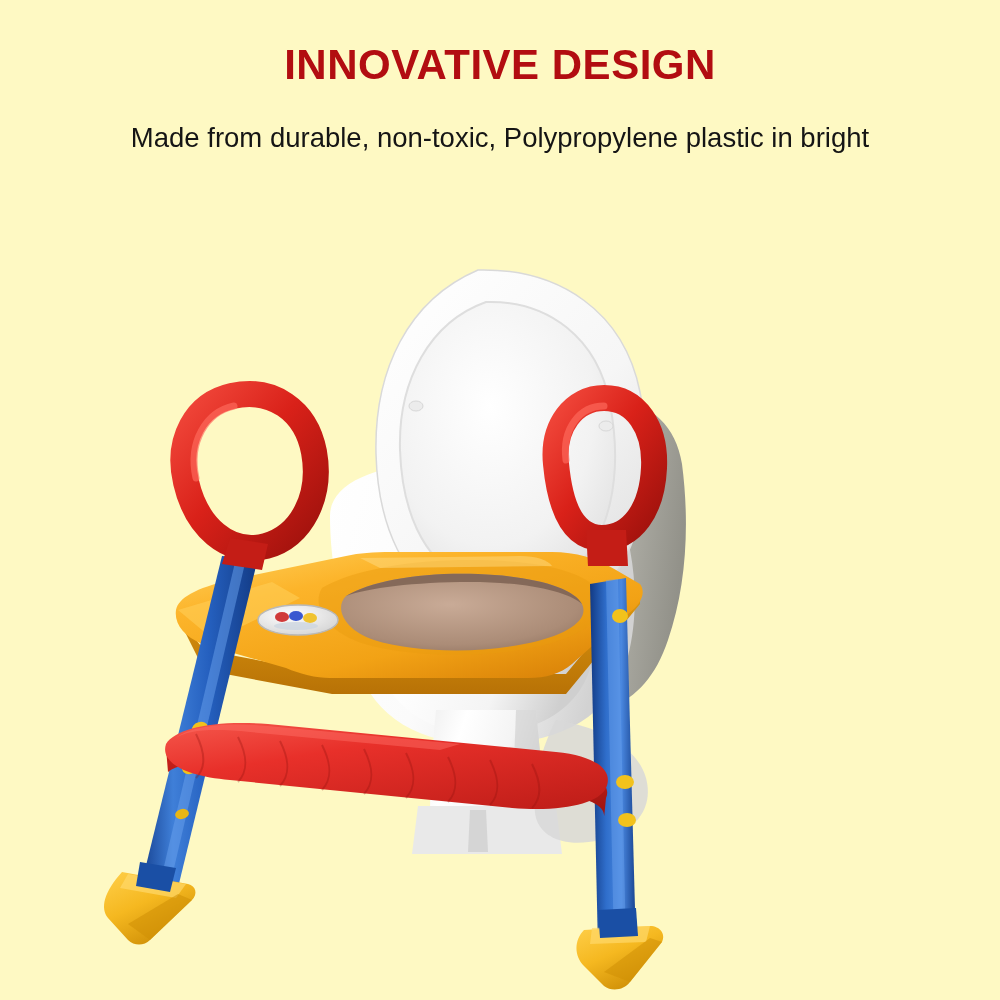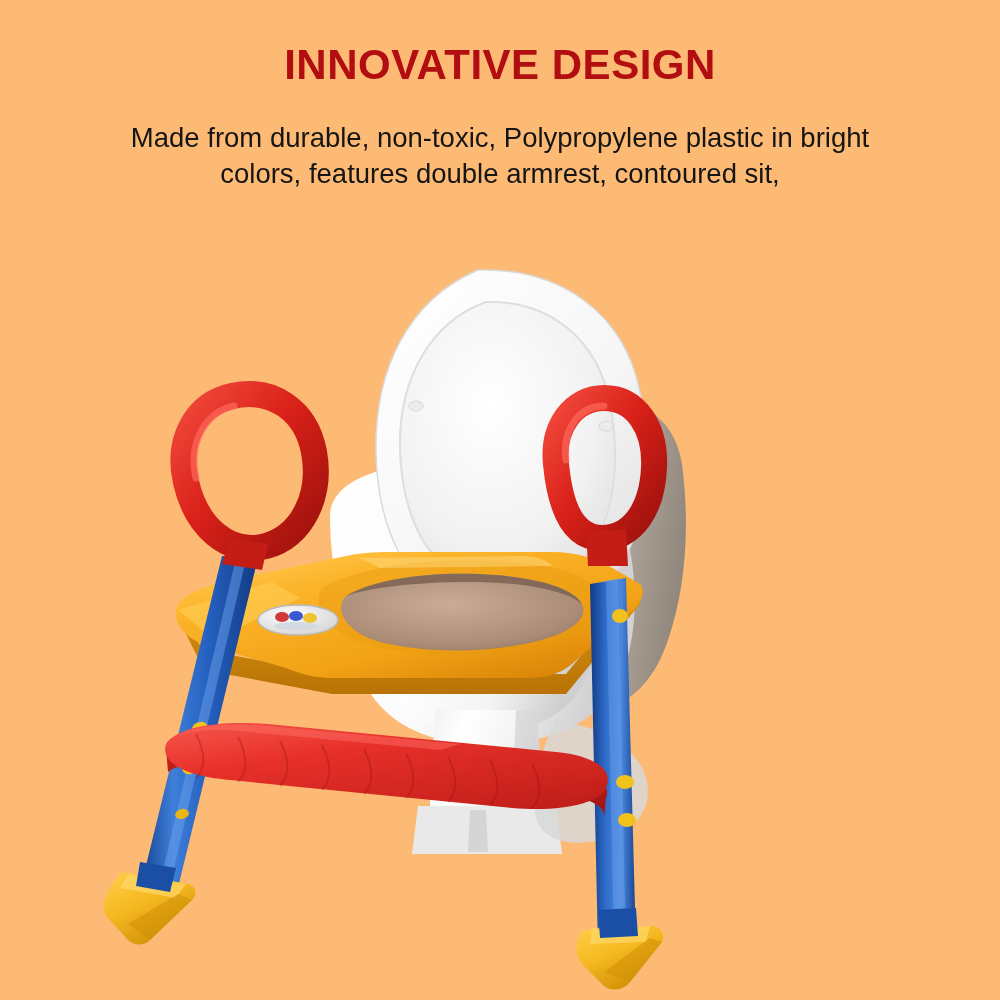--- a/index.html
+++ b/index.html
@@ -13,21 +13,21 @@
     height: 1000px;
     overflow: hidden;
     font-family: "Liberation Sans", sans-serif;
     -webkit-font-smoothing: antialiased;
   }
 
   .page {
     position: relative;
     width: 1000px;
     height: 1000px;
-    background: #fdba74;
+    background: #fef9c3;
   }
 
   
   .copy-block {
     position: absolute;
     top: 0;
     left: 0;
     width: 1000px;
     text-align: center;
   }
@@ -69,21 +69,20 @@
 </head>
 <body>
 
 <div class="page">
 
   <div class="copy-block">
     <h1 class="headline">INNOVATIVE DESIGN</h1>
 
     <div class="subcopy">
       <span class="line">Made from durable, non-toxic, Polypropylene plastic in bright</span>
-      <span class="line">colors, features double armrest, contoured sit,</span>
     </div>
   </div>
 
   <div class="product-stage">
     <svg class="product-svg" viewBox="0 0 1000 742" xmlns="http://www.w3.org/2000/svg">
       <title>Yellow child toilet seat with red grab handles, blue height-adjustable ladder legs, red anti-skid step and yellow anti-skid feet, mounted on a white toilet with the lid raised</title>
 
       <defs>
 
         <linearGradient id="gPorcelain" x1="0" y1="0" x2="1" y2="0.25">

